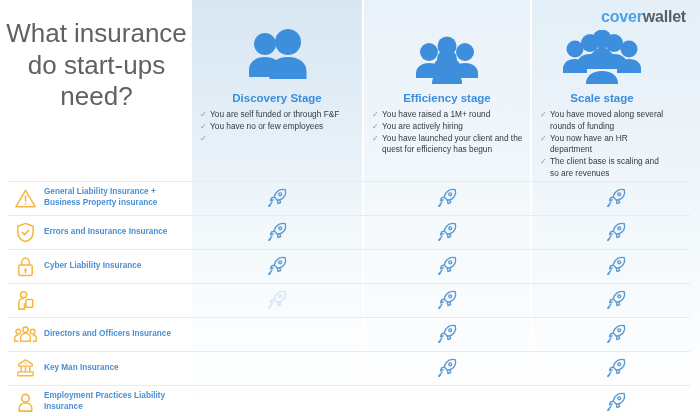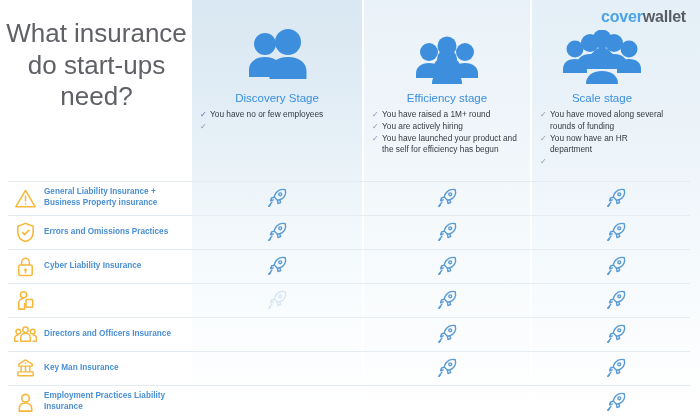--- a/index.html
+++ b/index.html
@@ -59,21 +59,21 @@
   .stage.s1 { left: 192px; width: 170px; }
   .stage.s2 { left: 364px; width: 166px; }
   .stage.s3 { left: 532px; width: 140px; }
 
   .stage-icon { display: block; }
   .stage.s1 .stage-icon { margin-top: 27px; }
   .stage.s2 .stage-icon { margin-top: 36px; }
   .stage.s3 .stage-icon { margin-top: 30px; }
 
   .stage-name {
-    font-size: 11.5px; font-weight: 400; color: #3a8ede;
+    font-size: 11.5px; font-weight: 700; color: #3a8ede;
     margin-top: 4px; text-align: center;
   }
   .stage.s1 .stage-name { margin-top: 5px; }
 
   .bullets {
     margin-top: 5px; padding: 0 6px 0 8px;
     width: 100%;
     list-style: none;
   }
   .bullets li {
@@ -141,21 +141,21 @@
           <path d="M25 30c-10 0-16 5.5-16 12.5V50h32v-7.5C41 35.5 35 30 25 30z"></path>
         </g>
         <g fill="#3d8fdd">
           <circle cx="48" cy="15" r="13"></circle>
           <path d="M48 30c-11.5 0-18.5 6.2-18.5 14.2V52h37v-7.8C66.5 36.2 59.5 30 48 30z"></path>
         </g>
       </svg>
     </span>
     <div class="stage-name">Discovery Stage</div>
     <ul class="bullets">
-      <li><span class="chk">✓</span></li>
+      <li><span class="chk">✓</span><span>You are self funded or through F&amp;F</span></li>
       <li><span class="chk">✓</span><span>You have no or few employees</span></li>
       <li><span class="chk">✓</span></li>
     </ul>
   </div>
 
   <div class="stage s2">
     <span class="stage-icon">
       <svg width="76" height="48" viewBox="0 0 76 48">
         <g fill="#3d8fdd">
           <circle cx="20" cy="16" r="9"></circle>
@@ -168,21 +168,21 @@
         <g fill="#3d8fdd">
           <circle cx="38" cy="23" r="10"></circle>
           <path d="M38 35c-9.5 0-15 5.2-15 12V48h30v-1C53 40.2 47.5 35 38 35z"></path>
         </g>
       </svg>
     </span>
     <div class="stage-name">Efficiency stage</div>
     <ul class="bullets">
       <li><span class="chk">✓</span><span>You have raised a 1M+ round</span></li>
       <li><span class="chk">✓</span><span>You are actively hiring</span></li>
-      <li><span class="chk">✓</span><span>You have launched your product and the self for efficiency has begun</span></li>
+      <li><span class="chk">✓</span><span>You have launched your client and the quest for efficiency has begun</span></li>
     </ul>
   </div>
 
   <div class="stage s3">
     <span class="stage-icon">
       <svg width="86" height="54" viewBox="0 0 86 54">
         <g fill="#3d8fdd">
           <circle cx="16" cy="19" r="8.5"></circle>
             <path d="M16 29c-7.5 0-12 4.2-12 9.8V43h24v-4.2C28 33.2 23.5 29 16 29z"></path>
           <circle cx="70" cy="19" r="8.5"></circle>
@@ -197,21 +197,21 @@
         <g fill="#3d8fdd">
           <circle cx="43" cy="28" r="10.5"></circle>
           <path d="M43 41c-10 0-16 5.4-16 12.4V54h32v-0.6C59 46.4 53 41 43 41z"></path>
         </g>
       </svg>
     </span>
     <div class="stage-name">Scale stage</div>
     <ul class="bullets">
       <li><span class="chk">✓</span><span>You have moved along several rounds of funding</span></li>
       <li><span class="chk">✓</span><span>You now have an HR department</span></li>
-      <li><span class="chk">✓</span></li>
+      <li><span class="chk">✓</span><span>The client base is scaling and so are revenues</span></li>
     </ul>
   </div>
 
   <div class="row" style="top:181px">
     <div class="row-divider"></div>
     <div class="row-icon">
       <svg width="23" height="23" viewBox="0 0 24 24" fill="none" stroke="#f6b73c" stroke-width="1.6" stroke-linejoin="round">
         <path d="M12 3.5 22 20.5H2z"></path>
           <path d="M12 9.5v5" stroke-linecap="round"></path>
           <circle cx="12" cy="17.6" r="0.9" fill="#f6b73c" stroke="none"></circle>
@@ -251,21 +251,21 @@
   </div>
 
   <div class="row" style="top:215px">
     <div class="row-divider"></div>
     <div class="row-icon">
       <svg width="23" height="23" viewBox="0 0 24 24" fill="none" stroke="#f6b73c" stroke-width="1.6" stroke-linejoin="round">
         <path d="M12 2.5 20 5.5v6c0 5-3.5 8.7-8 10-4.5-1.3-8-5-8-10v-6z"></path>
           <path d="M8.6 11.8l2.4 2.4 4.4-4.4" stroke-linecap="round"></path>
       </svg>
     </div>
-    <div class="row-label">Errors and Omissions Practices</div>
+    <div class="row-label">Errors and Insurance Insurance</div>
     <div class="cell k1">
       <svg width="22" height="22" viewBox="0 0 24 24" fill="none" stroke="#5b9bd5" stroke-width="1.5" stroke-linecap="round" stroke-linejoin="round">
           <path d="M12.5 14.5 9 11s1-5 5.5-7.5C18 2 21 3 21 3s1 3-0.5 6.5C18 14 12.5 14.5 12.5 14.5z"></path>
           <path d="M9 11 6 12l-1 3 3-1"></path>
           <path d="M12.5 14.5 13 18l3-1-1-3"></path>
           <path d="M6.5 16.5 3 21"></path>
           <path d="M5 19.5 3.5 21"></path>
           <circle cx="15.5" cy="8" r="1.6"></circle>
         </svg>
     </div>

